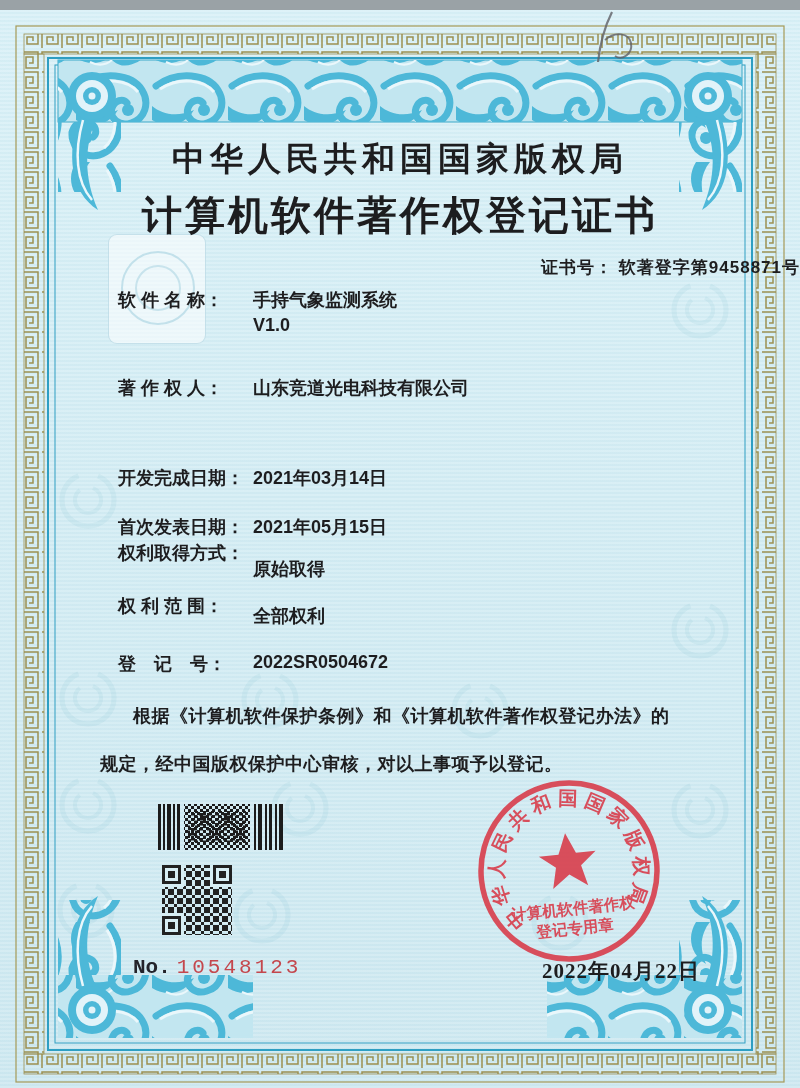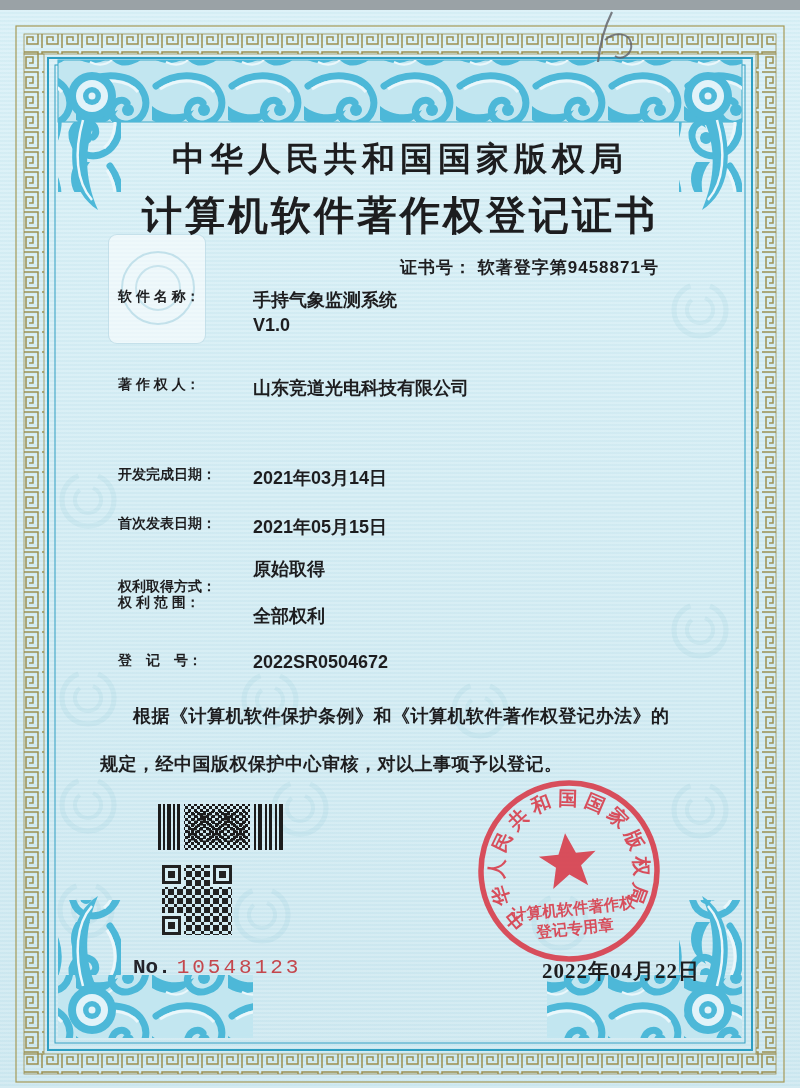--- a/index.html
+++ b/index.html
@@ -8,23 +8,23 @@
     background:linear-gradient(180deg,#daf1f7 0%,#d5edf4 45%,#cfe9f1 100%);
     font-family:"Liberation Sans",sans-serif;color:#1d1d1f;
   }
   .texture{position:absolute;inset:0;pointer-events:none;
     background:repeating-linear-gradient(180deg,rgba(255,255,255,.10) 0 2px,rgba(120,180,200,.05) 2px 4px);}
   svg.deco{position:absolute;left:0;top:0;}
   .authority{position:absolute;top:127px;left:0;width:100%;text-align:center;
     font-family:"Liberation Serif",serif;font-weight:900;font-size:33px;letter-spacing:5px;}
   .cert-title{position:absolute;top:178px;left:0;width:100%;text-align:center;
     font-family:Liberation Sans, sans-serif;font-weight:900;font-size:40px;letter-spacing:3px;}
-  .certno{position:absolute;top:246px;left:400px;width:400px;text-align:left;
+  .certno{position:absolute;top:246px;left:400px;width:400px;text-align:right;
     font-size:17px;font-weight:700;letter-spacing:1px;white-space:pre;}
-  .lab{position:absolute;left:118px;width:140px;font-size:14px;font-weight:700;white-space:pre;}
+  .lab{position:absolute;left:118px;width:140px;font-size:18px;font-weight:700;white-space:pre;}
   .val{position:absolute;left:253px;font-size:18px;font-weight:700;white-space:pre;}
   .stmt{position:absolute;left:100px;width:618px;font-size:18px;font-weight:700;letter-spacing:.5px;}
   .stmt.first{text-indent:33px;}
   .emblem-wm{position:absolute;left:108px;top:224px;width:96px;height:108px;border-radius:9px;
     background:rgba(255,255,255,.55);border:1px solid rgba(130,185,205,.38);}
   .emblem-wm .c1{position:absolute;left:12px;top:16px;width:70px;height:70px;border-radius:50%;
     border:2px solid rgba(130,190,210,.40);}
   .emblem-wm .c2{position:absolute;left:26px;top:30px;width:42px;height:42px;border-radius:50%;
     border:2px solid rgba(130,190,210,.35);}
   .serial{position:absolute;top:944px;left:133px;font-size:21px;white-space:pre;}
@@ -139,21 +139,21 @@
 
   <div class="lab" style="top:366px">著 作 权 人：</div>
   <div class="val" style="top:366px">山东竞道光电科技有限公司</div>
 
   <div class="lab" style="top:456px">开发完成日期：</div>
   <div class="val" style="top:456px">2021年03月14日</div>
 
   <div class="lab" style="top:505px">首次发表日期：</div>
   <div class="val" style="top:505px">2021年05月15日</div>
 
-  <div class="lab" style="top:568px">权利取得方式：</div>
+  <div class="lab" style="top:531px">权利取得方式：</div>
   <div class="val" style="top:547px">原始取得</div>
 
   <div class="lab" style="top:584px">权 利 范 围：</div>
   <div class="val" style="top:594px">全部权利</div>
 
   <div class="lab" style="top:642px">登　记　号：</div>
   <div class="val" style="top:642px">2022SR0504672</div>
 
   <div class="stmt first" style="top:694px">根据《计算机软件保护条例》和《计算机软件著作权登记办法》的</div>
   <div class="stmt" style="top:742px">规定，经中国版权保护中心审核，对以上事项予以登记。</div>

